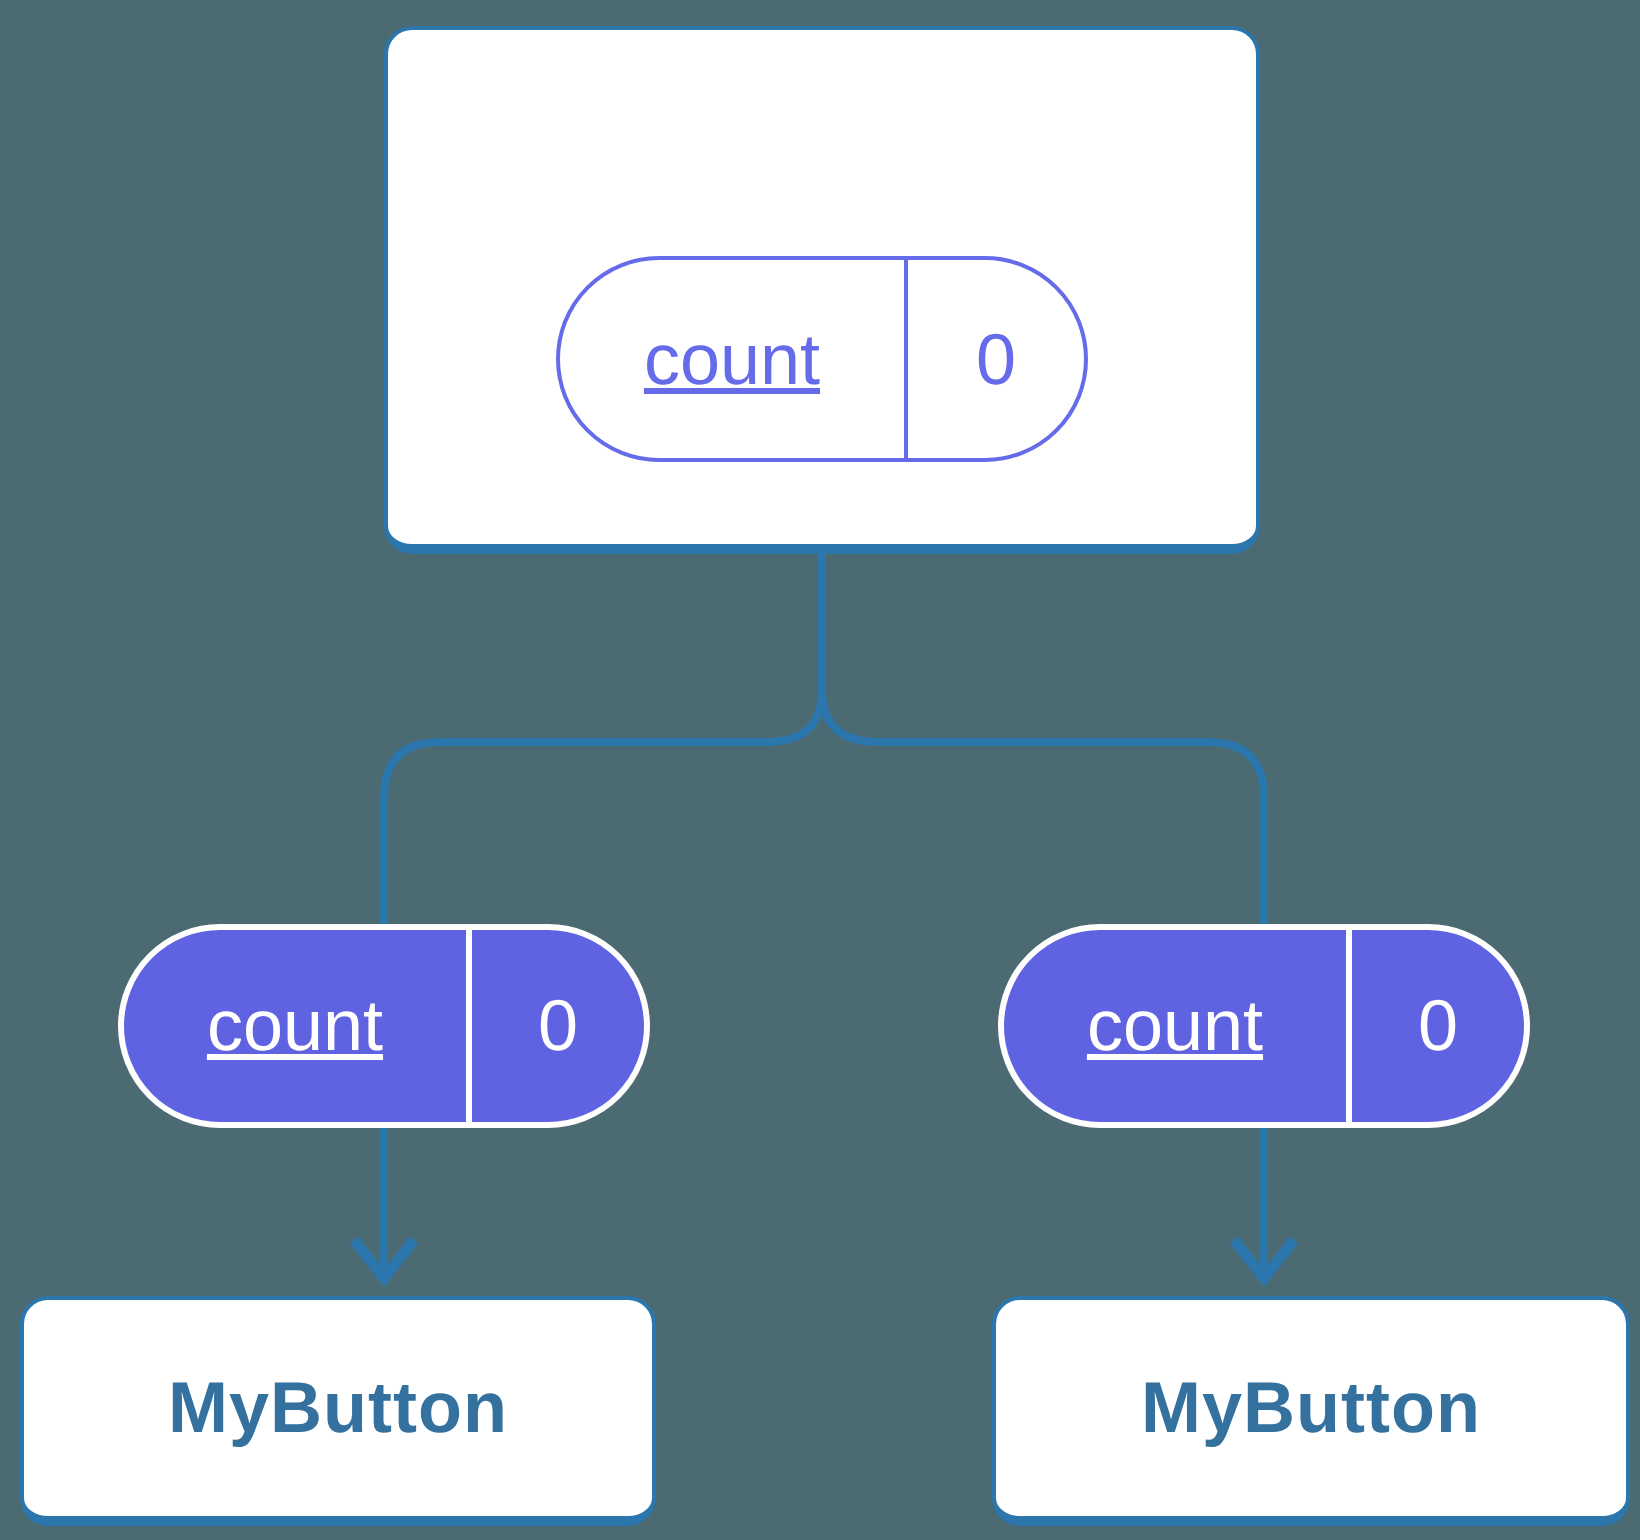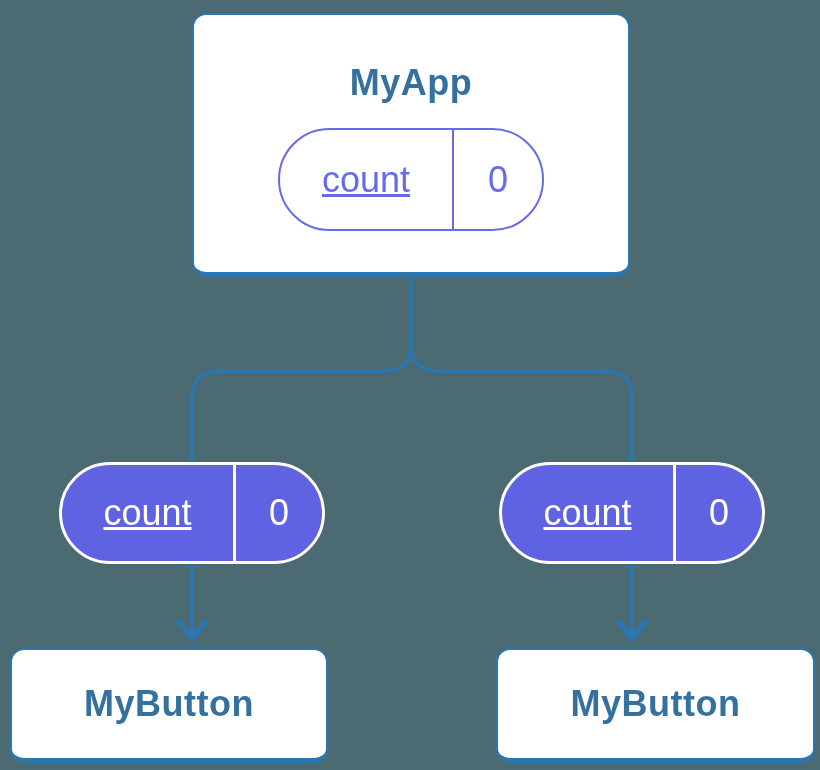--- a/index.html
+++ b/index.html
@@ -103,21 +103,20 @@
 
   <svg class="connectors" width="820" height="770" viewBox="0 0 820 770">
     <path class="conn-path" d="M411 275 L411 345"></path>
     <path class="conn-path" d="M411 345 Q411 371 383 371 L220 371 Q192 371 192 399 L192 637"></path>
     <path class="conn-path" d="M411 345 Q411 371 439 371 L604 371 Q632 371 632 399 L632 637"></path>
     <path class="arrowhead" d="M177 620 L192 639 L207 620"></path>
     <path class="arrowhead" d="M617 620 L632 639 L647 620"></path>
   </svg>
 
   <div class="node-card root-card">
-    <div class="node-title root-title">MyApp</div>
     <div class="pill pill-outline">
       <div class="cell cell-name">count</div>
       <div class="divider"></div>
       <div class="cell cell-value">0</div>
     </div>
   </div>
 
   <div class="pill pill-filled pill-left">
     <div class="cell cell-name">count</div>
     <div class="divider"></div>

